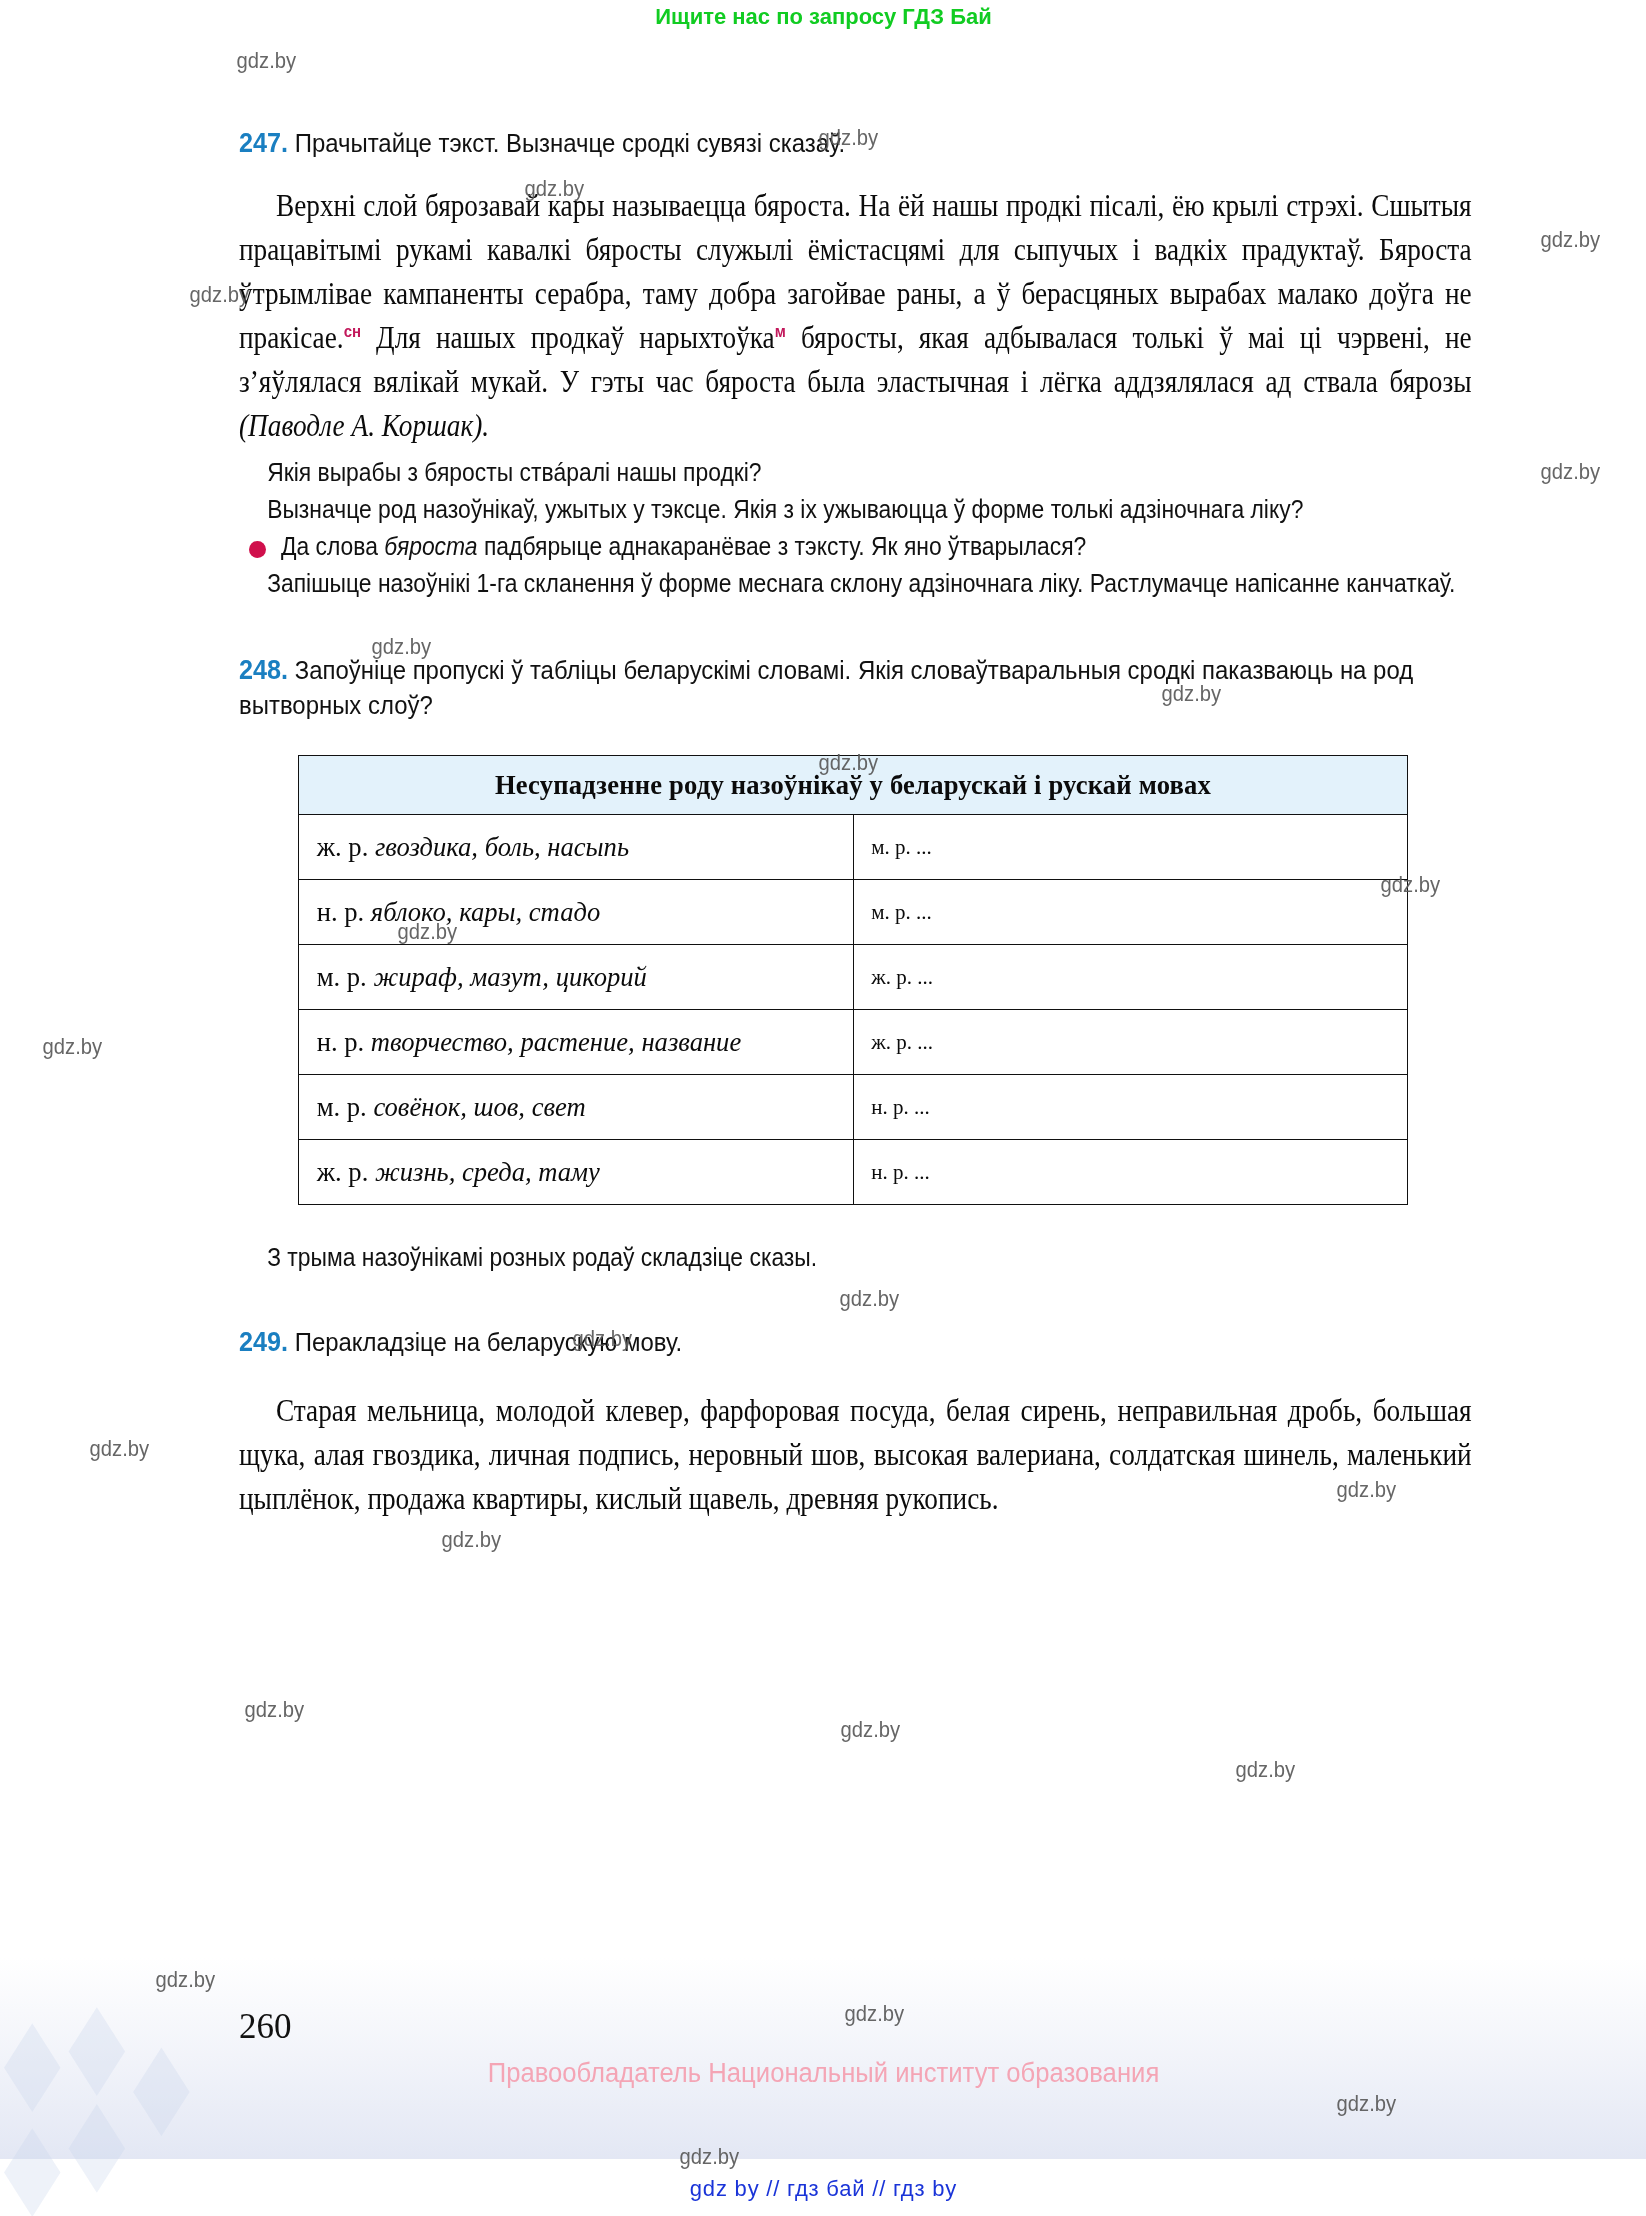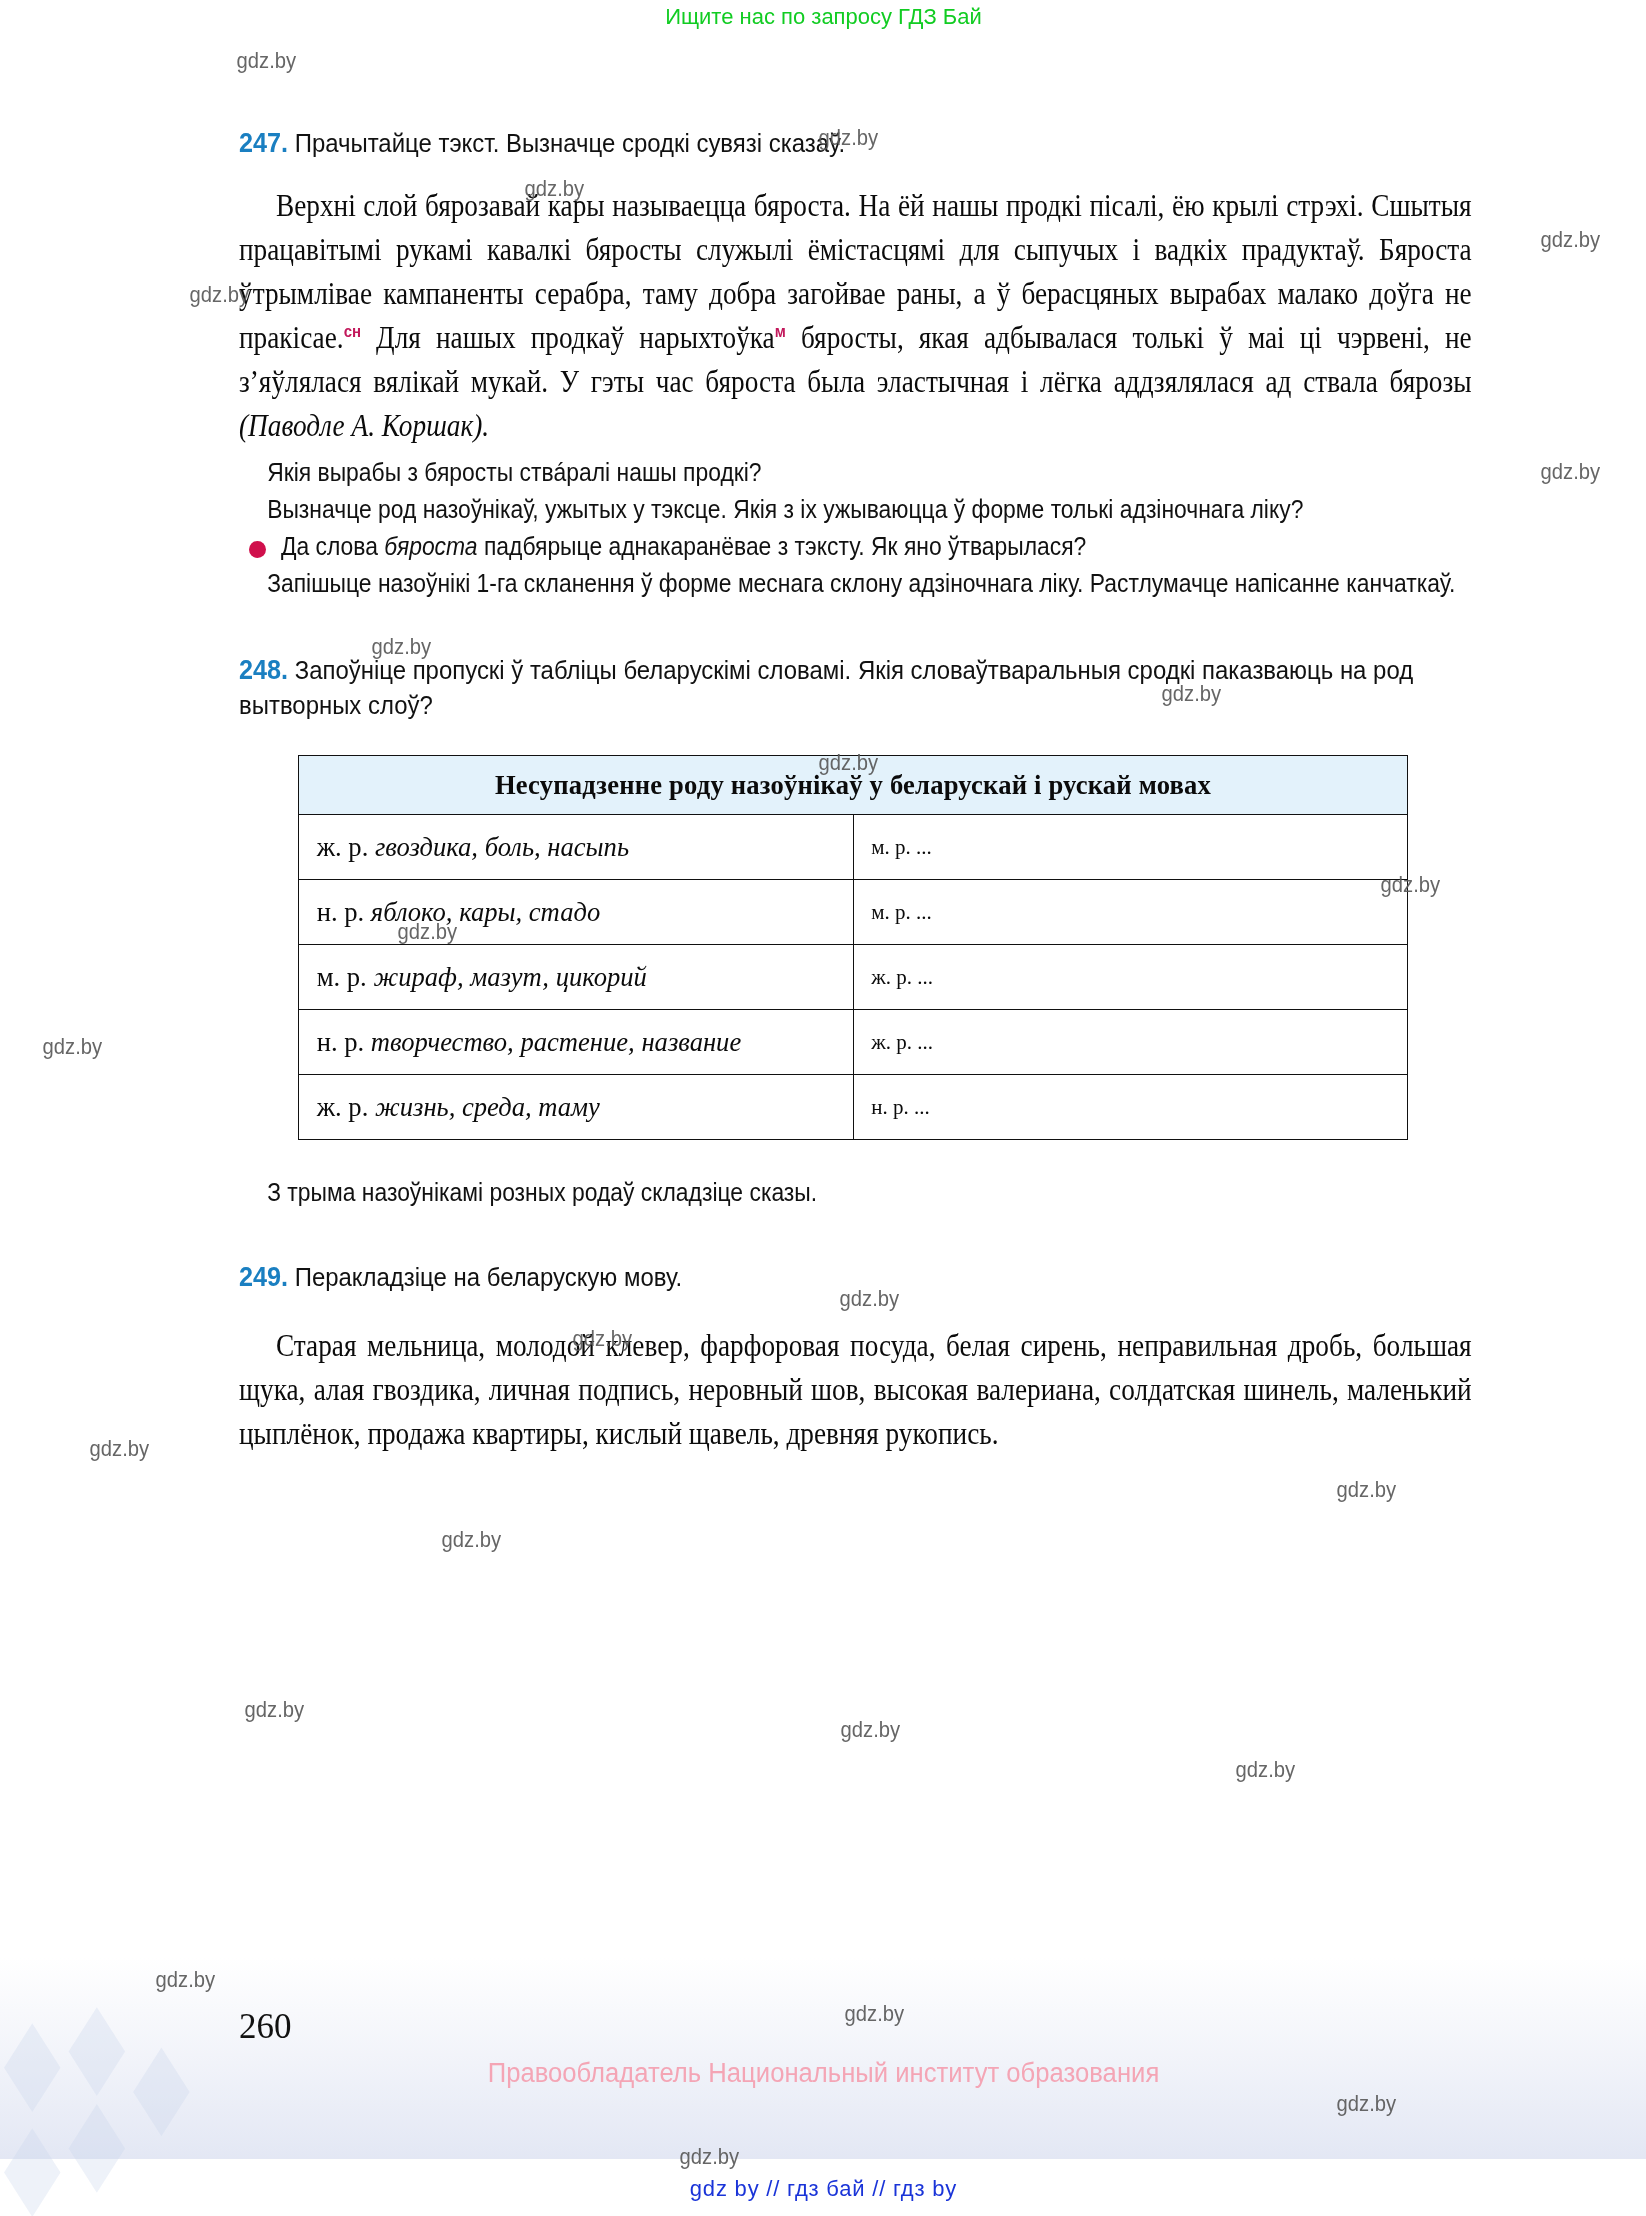--- a/index.html
+++ b/index.html
@@ -20,21 +20,21 @@
   .top-banner {
     position: absolute;
     top: 0;
     left: 0;
     width: 1647px;
     height: 34px;
     text-align: center;
     color: #11cc22;
     font-family: "Liberation Sans", sans-serif;
     font-size: 22px;
-    font-weight: 400;
+    font-weight: 700;
     line-height: 34px;
     letter-spacing: 0px;
   }
 
   
   .content {
     position: absolute;
     left: 239px;
     top: 12px;
     width: 1233px;
@@ -294,20 +294,24 @@
             <td class="cell-rus"><span>н. р.</span> <i>яблоко, кары, стадо</i></td>
             <td class="cell-bel">м. р. ...</td>
           </tr>
           <tr>
             <td class="cell-rus"><span>м. р.</span> <i>жираф, мазут, цикорий</i></td>
             <td class="cell-bel">ж. р. ...</td>
           </tr>
           <tr>
             <td class="cell-rus"><span>н. р.</span> <i>творчество, растение, название</i></td>
             <td class="cell-bel">ж. р. ...</td>
+          </tr>
+          <tr>
+            <td class="cell-rus"><span>м. р.</span> <i>совёнок, шов, свет</i></td>
+            <td class="cell-bel">н. р. ...</td>
           </tr>
           <tr>
             <td class="cell-rus"><span>ж. р.</span> <i>жизнь, среда, таму</i></td>
             <td class="cell-bel">н. р. ...</td>
           </tr>
         </tbody>
       </table>
     </div>
 
     <div style="height:34px"></div>

